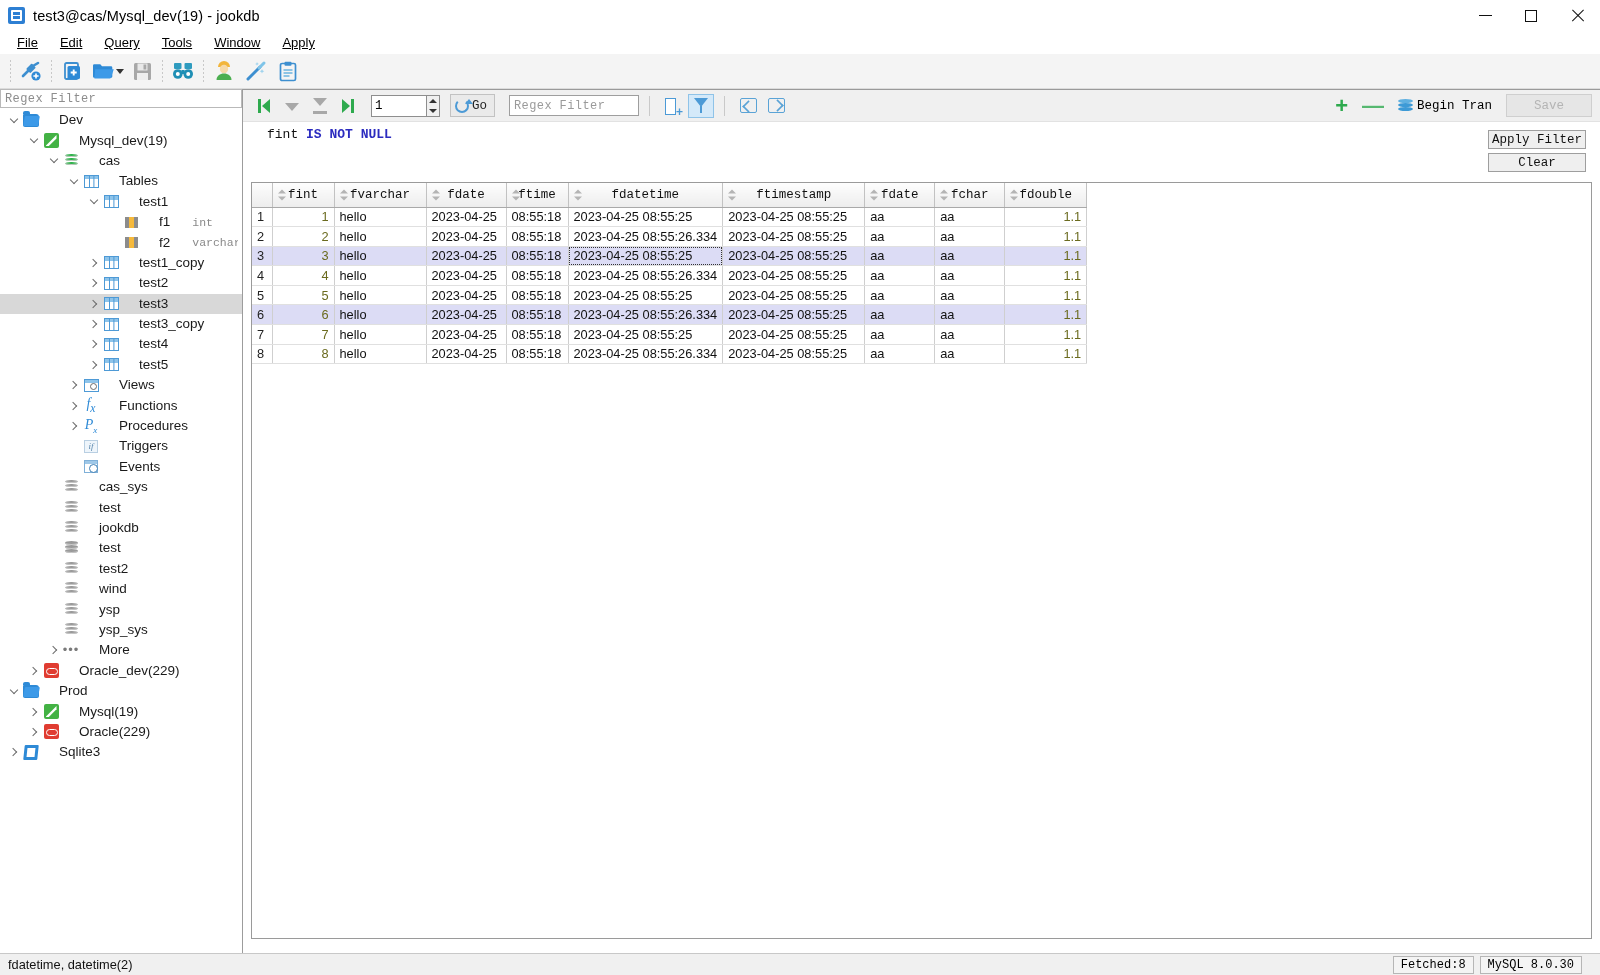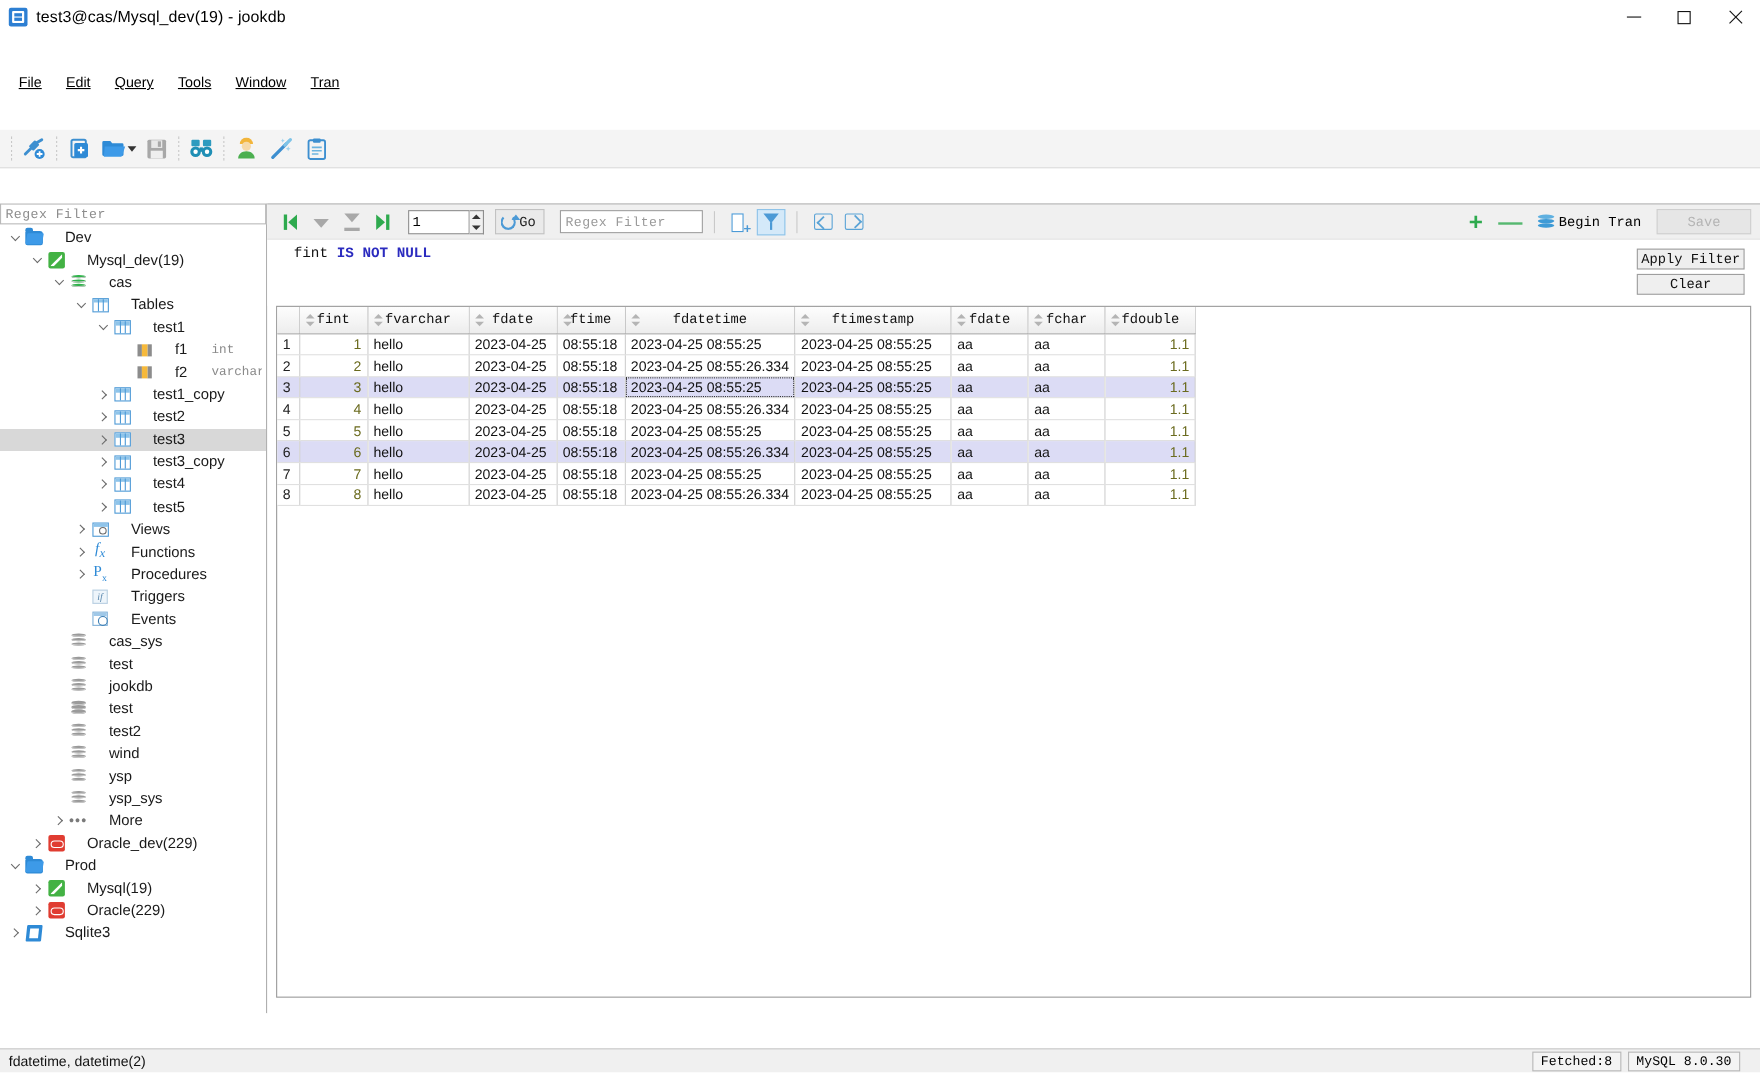--- a/index.html
+++ b/index.html
@@ -5,21 +5,21 @@
   * { box-sizing: border-box; }
   html, body {
     margin: 0; padding: 0;
     width: 1600px; height: 975px;
     overflow: hidden;
     background: #ffffff;
     font-family: "Liberation Sans", sans-serif;
     font-size: 13px;
     color: #000;
   }
-  #app { position: relative; width: 1600px; height: 975px; display: flex; flex-direction: column; gap: 32px; }
+  #app { position: relative; width: 1600px; height: 975px; display: flex; flex-direction: column; }
 
   
   .titlebar {
     height: 31px; min-height: 31px;
     background: #ffffff;
     display: flex; align-items: center;
     padding-left: 8px;
     border-bottom: none;
   }
   .app-icon {
@@ -144,21 +144,21 @@
   .ic-table::after{content:"";position:absolute;left:4.4px;top:0;width:1.1px;height:100%;background:#4e9ad6;
     box-shadow: 4.4px 0 0 #4e9ad6, 0 4.6px 0 -0.1px transparent;}
   .ic-col { width:13px;height:13px;position:relative;}
   .ic-col::before{content:"";position:absolute;left:0;top:1px;width:4px;height:11px;background:#8c8c8c;
     box-shadow:9px 0 0 #8c8c8c;}
   .ic-col::after{content:"";position:absolute;left:4.5px;top:1px;width:4.5px;height:11px;background:#f6b93b;}
   .ic-view { width:15px;height:13px;border:1.3px solid #4e9ad6;background:#fff;position:relative;}
   .ic-view::before{content:"";position:absolute;left:0;top:0;right:0;height:3.5px;background:#8ec4ea;}
   .ic-view::after{content:"";position:absolute;right:1px;bottom:0.5px;width:5px;height:5px;border:1.3px solid #6b6b6b;border-radius:50%;background:#fff;}
   .ic-fx { font-family:"Liberation Serif", serif; font-style:italic; font-size:14px; color:#2e8ad6; line-height:1;}
-  .ic-px { font-family:"Liberation Serif", serif; font-size:14px; color:#2e8ad6; line-height:1;}
+  .ic-px { font-family:"Liberation Serif", serif; font-size:14px; color:#2e8ad6; line-height:1;font-style:italic;}
   .ic-px sub{ font-size:9px; }
   .ic-trig { width:14px;height:13px;border:1.3px solid #b9cfe2;background:#eef5fb;display:flex;align-items:center;justify-content:center;
      font-family:"Liberation Serif",serif;font-style:italic;font-size:9px;color:#5a87ad;}
   .ic-event { width:14px;height:13px;border:1.3px solid #7fb0d8;background:#fff;position:relative;}
   .ic-event::before{content:"";position:absolute;left:0;top:0;right:0;height:3px;background:#9fc8e8;}
   .ic-event::after{content:"";position:absolute;right:-1px;bottom:-1px;width:7px;height:7px;border:1.3px solid #3d7fb5;border-radius:50%;background:#fff;}
   .ic-more { color:#7a7a7a; font-size:13px; letter-spacing:1px; line-height:8px;}
 
   
   .main { flex:1; display:flex; flex-direction:column; min-width:0; background:#f0f0f0; }
@@ -316,21 +316,21 @@
         </div>
     </div>
   </div>
 
   <div class="menubar">
     <div class="menu-item"><u>File</u></div>
     <div class="menu-item"><u>Edit</u></div>
     <div class="menu-item"><u>Query</u></div>
     <div class="menu-item"><u>Tools</u></div>
     <div class="menu-item"><u>Window</u></div>
-    <div class="menu-item"><u>Tran</u></div>
+    <div class="menu-item"><u>Apply</u></div>
   </div>
 
   <div class="toolbar">
     <div class="tb-sep"></div>
     <div class="tb-btn">
       <svg width="22" height="22" viewBox="0 0 22 22">
         <g stroke="#3d8fd0" stroke-width="2.6" stroke-linecap="round">
           <line x1="3" y1="16" x2="9" y2="10"></line>
             <line x1="13" y1="6" x2="18" y2="3"></line>
         </g>

